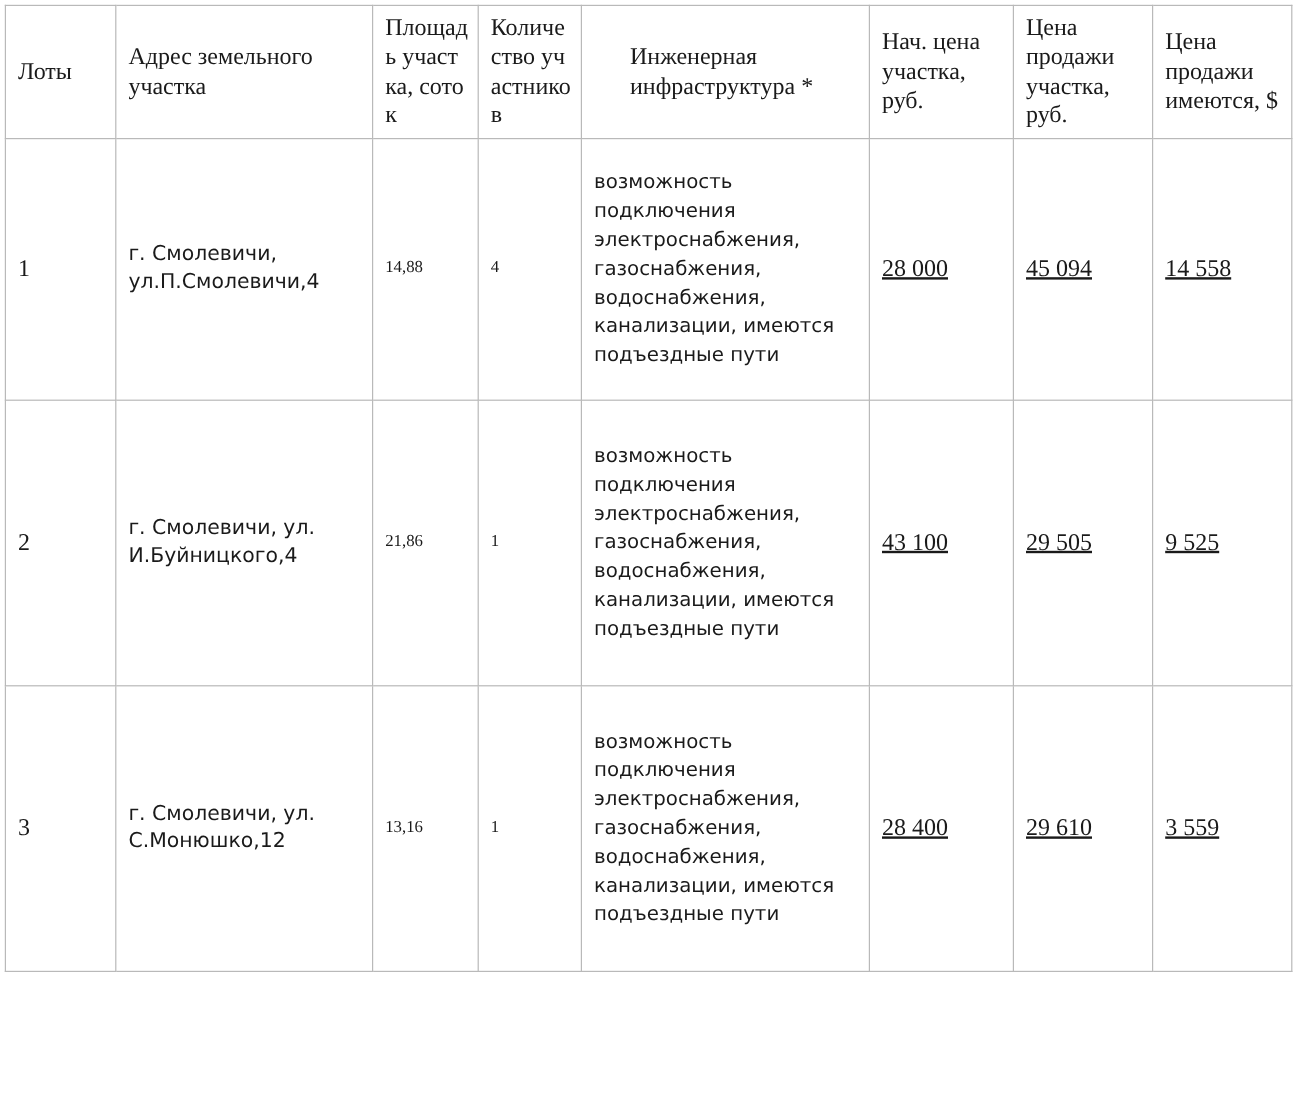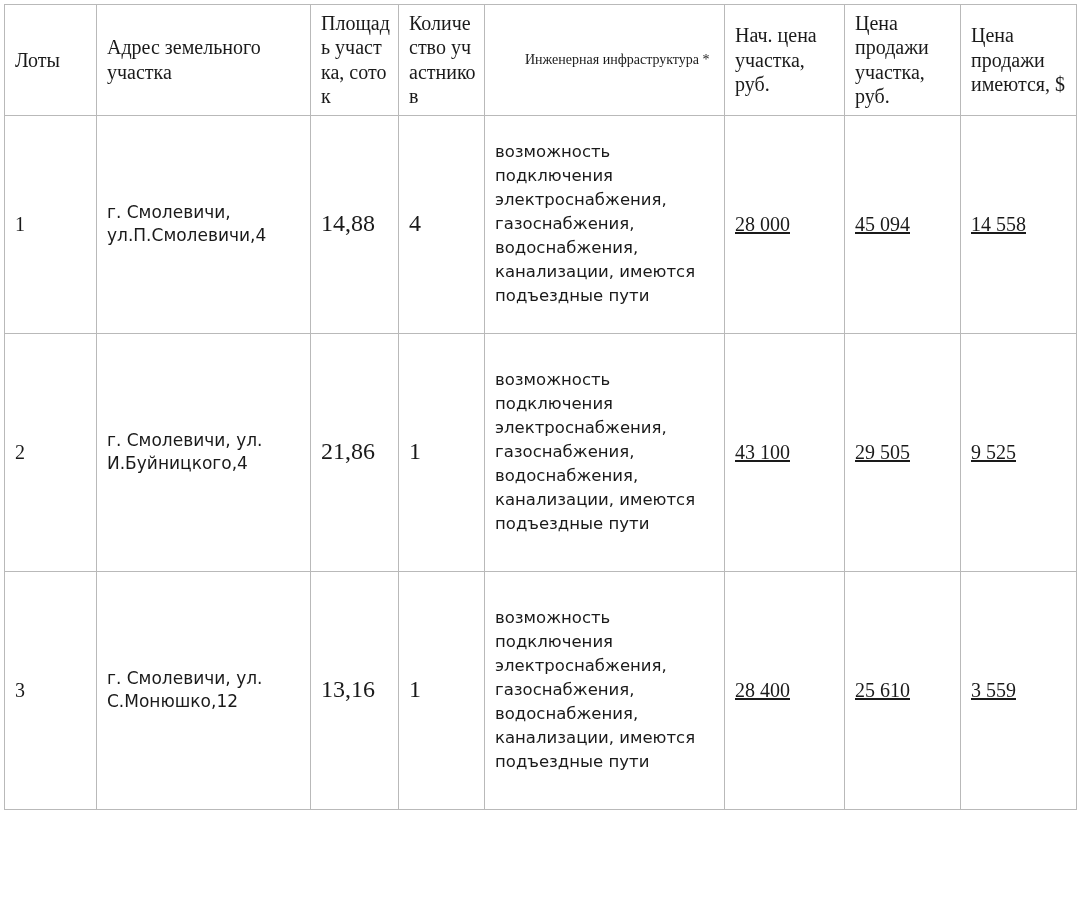--- a/index.html
+++ b/index.html
@@ -47,21 +47,21 @@
 
   thead td {
     font-family: "Liberation Serif", serif;
     font-size: 20px;
     line-height: 1.22;
     vertical-align: middle;
     padding-top: 10px;
     padding-bottom: 10px;
   }
   thead td.head-infra {
-    font-size: 14px;
+    font-size: 20px;
     padding-left: 40px;
   }
   thead td.narrow {
     word-break: break-all;
   }
 
   tbody td {
     font-size: 20px;
     line-height: 1.3;
   }
@@ -69,21 +69,21 @@
     font-size: 20px;
     vertical-align: middle;
   }
   td.addr {
     font-family: "DejaVu Sans", sans-serif;
     font-size: 17px;
     line-height: 1.35;
     vertical-align: middle;
   }
   td.area, td.count {
-    font-size: 24px;
+    font-size: 14px;
     vertical-align: middle;
   }
   td.infra {
     font-family: "DejaVu Sans", sans-serif;
     font-size: 16.5px;
     line-height: 1.45;
     vertical-align: middle;
     padding-left: 12px;
   }
   td.money {
@@ -144,18 +144,18 @@
         <td class="money">29 505</td>
         <td class="money">9 525</td>
       </tr>
       <tr>
         <td class="lot-num">3</td>
         <td class="addr">г. Смолевичи, ул. С.Монюшко,12</td>
         <td class="area">13,16</td>
         <td class="count">1</td>
         <td class="infra">возможность подключения электроснабжения, газоснабжения, водоснабжения, канализации, имеются подъездные пути</td>
         <td class="money">28 400</td>
-        <td class="money">25 610</td>
+        <td class="money">29 610</td>
         <td class="money">3 559</td>
       </tr>
     </tbody>
   </table>
 </div>
 
 </body></html>

